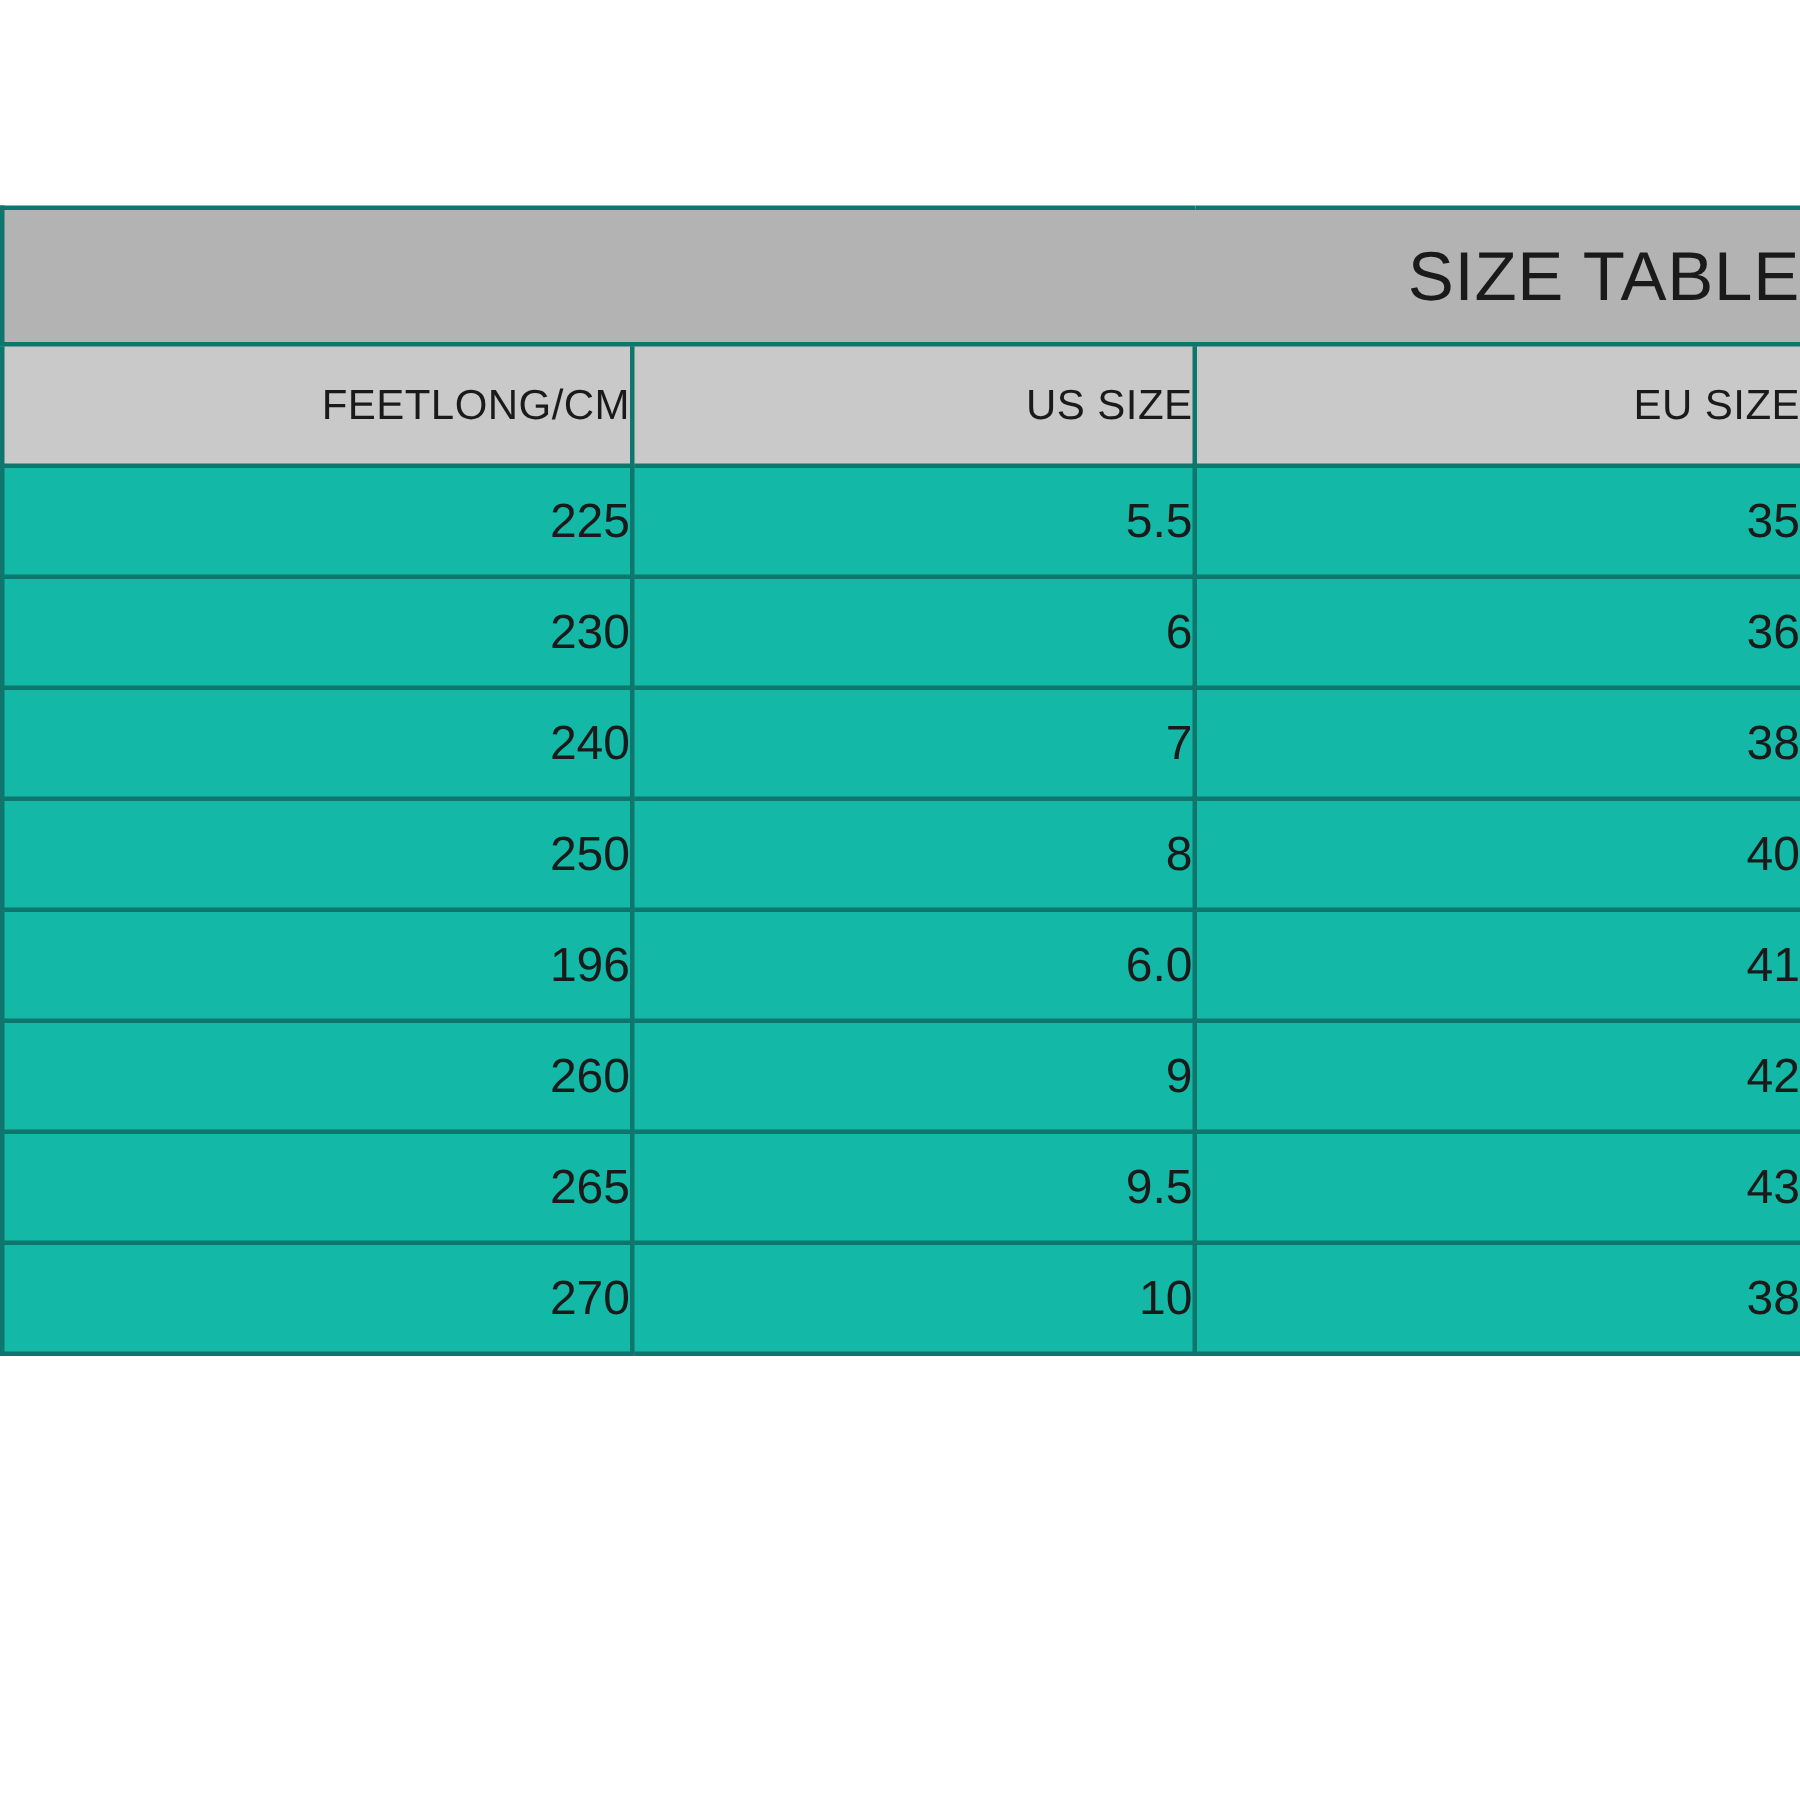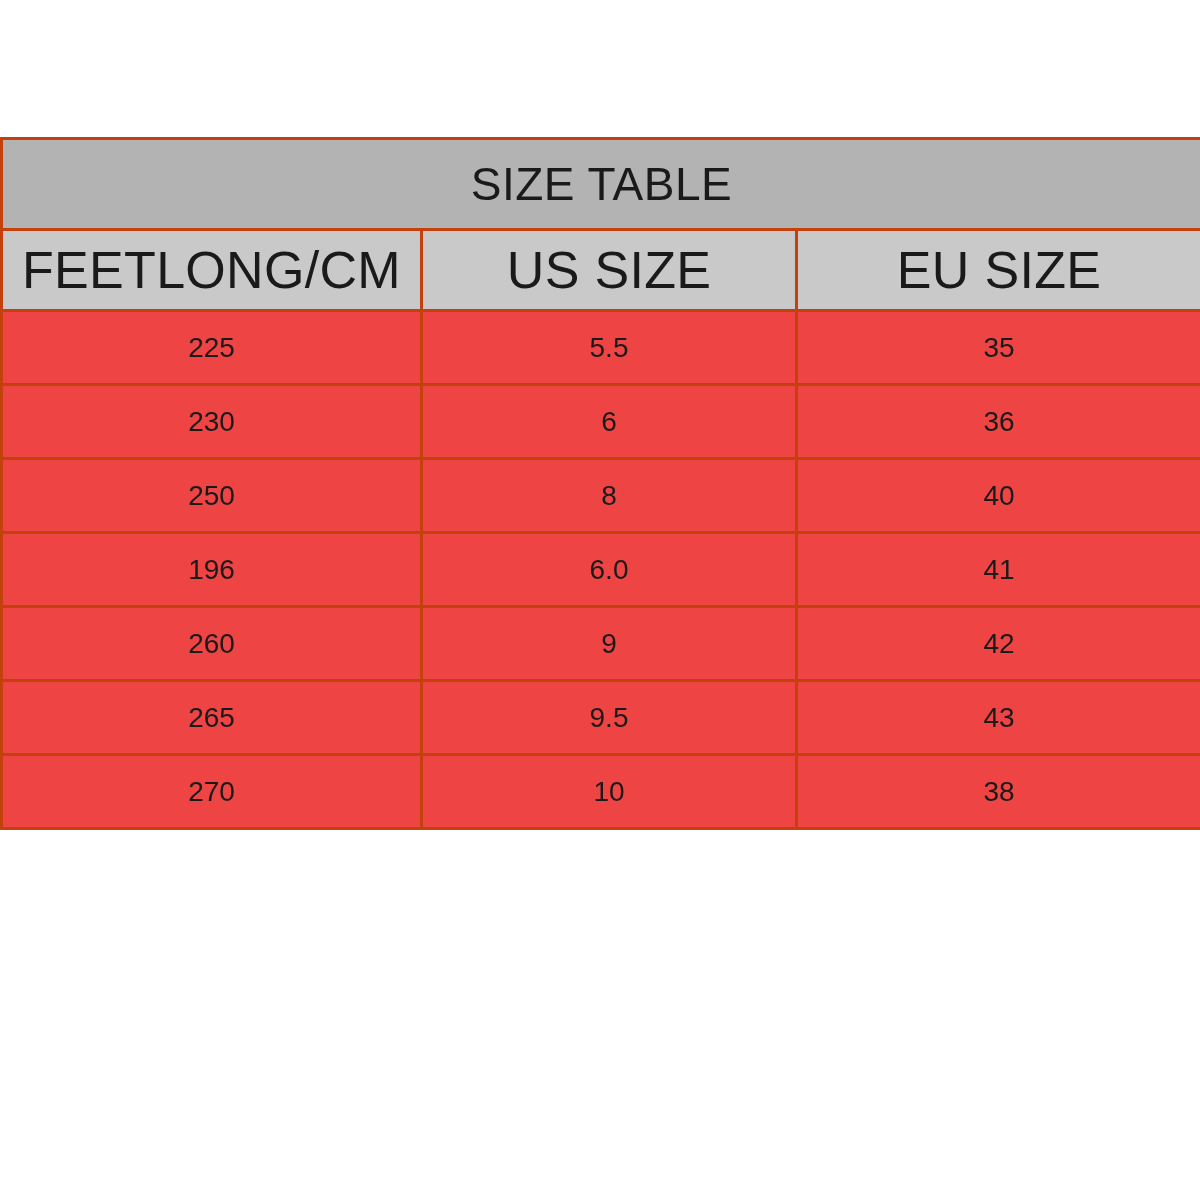--- a/index.html
+++ b/index.html
@@ -26,42 +26,42 @@
     top: 137px;
     width: 1200px;
   }
   table.size-table {
     width: 1200px;
     border-collapse: collapse;
     table-layout: fixed;
   }
   table.size-table td,
   table.size-table th {
-    border: 3px solid #c2410c;
+    border: 3px solid #0f766e;
     padding: 0;
-    text-align: center;
+    text-align: right;
     vertical-align: middle;
     font-weight: normal;
   }
   .title-cell {
     background: #b3b3b3;
     height: 88px;
     font-size: 46px;
     letter-spacing: 0.5px;
   }
   .head-cell {
     background: #c9c9c9;
     height: 78px;
-    font-size: 52px;
+    font-size: 28px;
     letter-spacing: 0.3px;
   }
   .body-cell {
-    background: #ef4444;
+    background: #14b8a6;
     height: 71px;
-    font-size: 28px;
+    font-size: 32px;
   }
   col.c1 { width: 420px; }
   col.c2 { width: 375px; }
   col.c3 { width: 405px; }
 </style>
 </head>
 <body>
 
 <div class="page">
   <div class="table-wrap">
@@ -86,20 +86,25 @@
           <td class="body-cell">225</td>
           <td class="body-cell">5.5</td>
           <td class="body-cell">35</td>
         </tr>
         <tr>
           <td class="body-cell">230</td>
           <td class="body-cell">6</td>
           <td class="body-cell">36</td>
         </tr>
         <tr>
+          <td class="body-cell">240</td>
+          <td class="body-cell">7</td>
+          <td class="body-cell">38</td>
+        </tr>
+        <tr>
           <td class="body-cell">250</td>
           <td class="body-cell">8</td>
           <td class="body-cell">40</td>
         </tr>
         <tr>
           <td class="body-cell">196</td>
           <td class="body-cell">6.0</td>
           <td class="body-cell">41</td>
         </tr>
         <tr>

